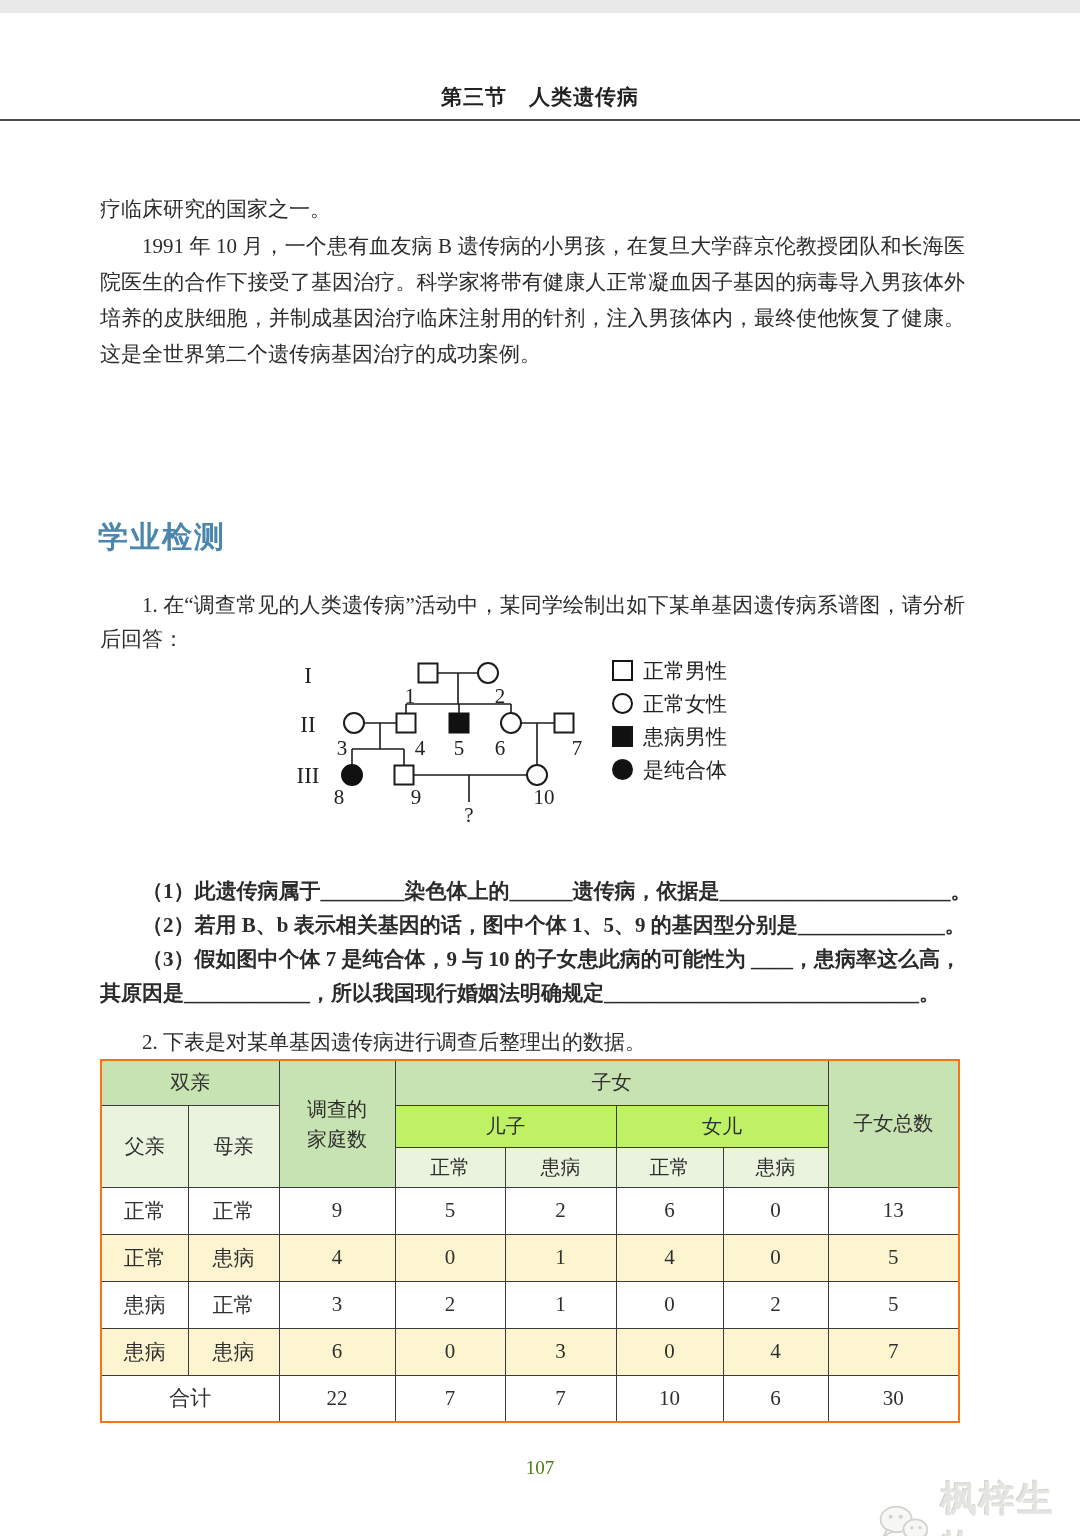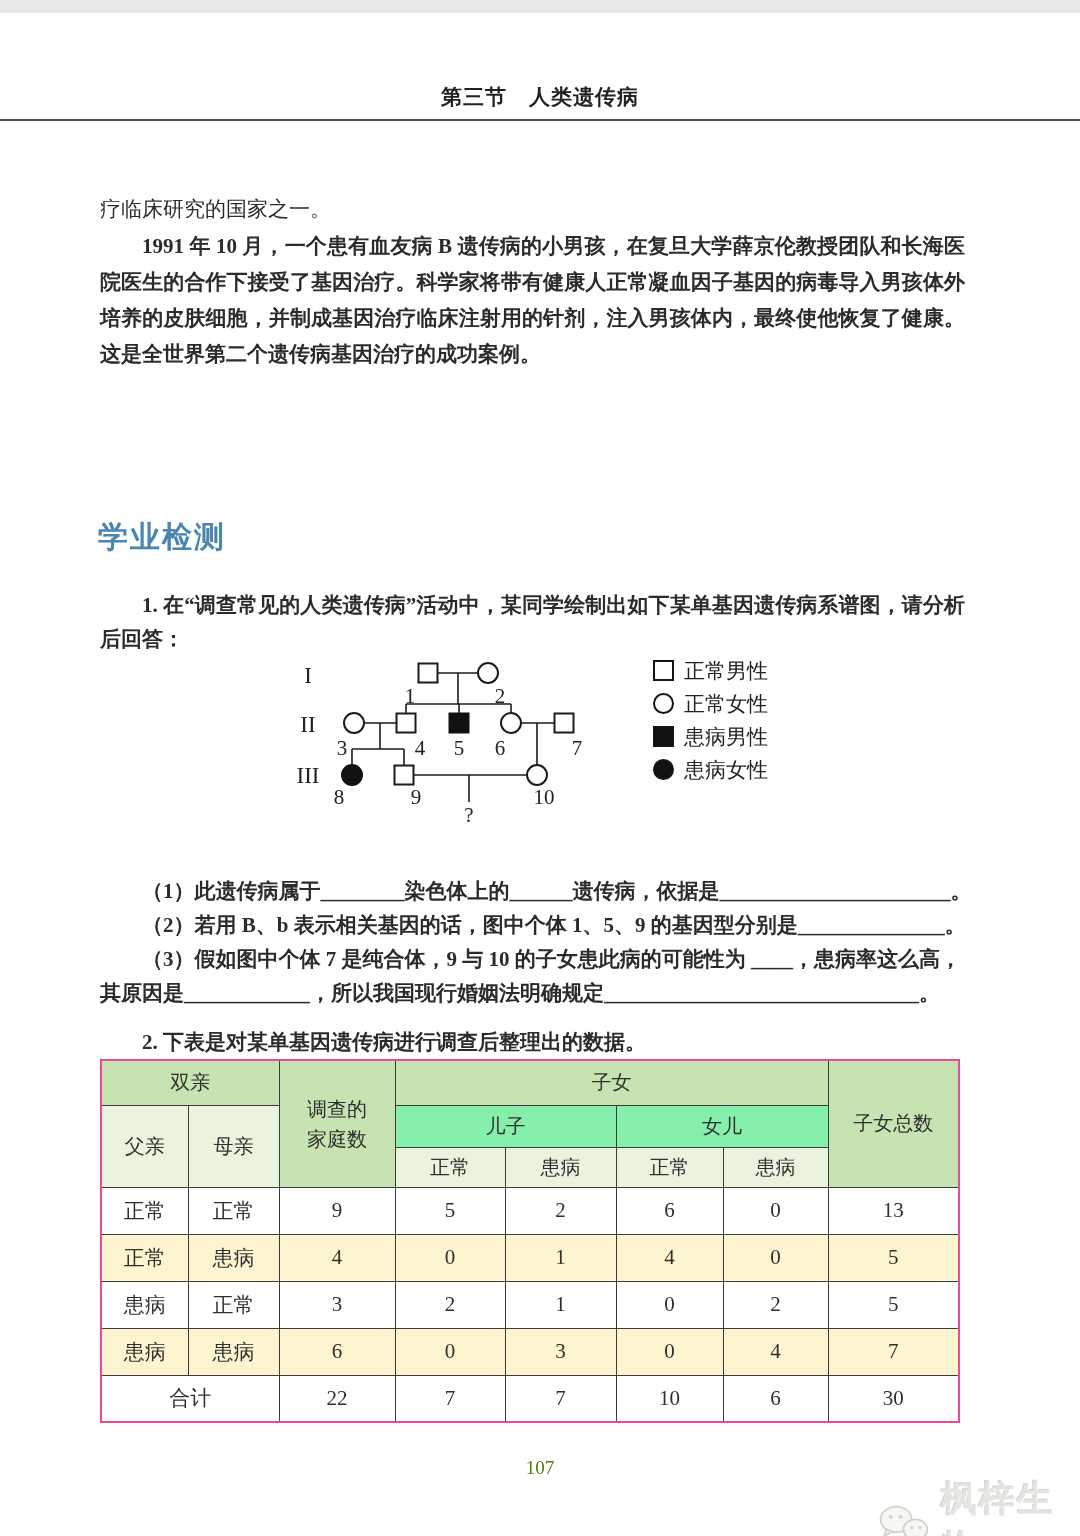--- a/index.html
+++ b/index.html
@@ -14,21 +14,21 @@
     position:absolute;top:70px;left:0;width:100%;
     text-align:center;font-weight:bold;font-size:21px;color:#222;
     letter-spacing:1px;
   }
   .head-rule{
     position:absolute;top:106px;left:0;width:1080px;height:2px;
     background:#4f4f4f;
   }
   
   .bodytext{position:absolute;left:100px;width:865px;font-size:21px;line-height:36px;text-align:justify;}
-  .indent{text-indent:2em;font-weight:bold;}
+  .indent{text-indent:2em;}
   .p0{top:157px;}
   .p1{top:194px;}
   .p2{top:356px;width:585px;line-height:35px;}
   
   .section-title{
     position:absolute;left:98px;top:504px;
     font-family:"Liberation Sans","DejaVu Sans",sans-serif;
     font-size:30px;font-weight:bold;color:#4a86ad;letter-spacing:2px;
   }
   
@@ -38,38 +38,38 @@
   .subq .line.ind{text-indent:2em;}
   .q2-intro{top:991px;line-height:34px;}
   
   .pedigree-svg{position:absolute;left:288px;top:643px;}
   .ped-line{stroke:#1c1c1c;stroke-width:1.6;fill:none;}
   .ped-open{fill:#ffffff;stroke:#1c1c1c;stroke-width:2;}
   .ped-filled{fill:#111111;stroke:#111111;stroke-width:2;}
   .ped-num{font-family:"Liberation Serif","DejaVu Serif",serif;font-size:21px;fill:#222;}
   .ped-gen{font-family:"Liberation Serif","DejaVu Serif",serif;font-size:23px;fill:#222;}
   
-  .legend{position:absolute;left:653px;top:647px;}
+  .legend{position:absolute;left:612px;top:647px;}
   .legend-row{display:flex;align-items:center;height:21px;margin-bottom:12px;}
   .sym{display:inline-block;width:17px;height:17px;border:2px solid #151515;box-sizing:content-box;}
   .sym.circle{border-radius:50%;}
   .sym.filled{background:#111;}
   .legend-label{margin-left:10px;font-size:21px;color:#222;}
   
   .survey-table{
     position:absolute;left:100px;top:1046px;
     border-collapse:collapse;table-layout:fixed;width:858px;
     font-size:20px;color:#2f2f2f;text-align:center;
   }
   .survey-table th,.survey-table td{
     border:1.5px solid #3b3b3b;padding:0;font-weight:normal;vertical-align:middle;
   }
-  .survey-table{border:2px solid #ec4899;}
+  .survey-table{border:2px solid #f97316;}
   .hdark{background:#c8e3b2;}
-  .hmed{background:#86efac;}
+  .hmed{background:#bef264;}
   .hlight{background:#e9f3de;}
   .rowy td{background:#fdf5d0;}
   .tr-h1{height:45px;} .tr-h2{height:42px;} .tr-h3{height:40px;}
   .tr-data{height:47px;} .tr-data td{font-size:21px;}
   .survey-2line div{line-height:30px;}
   
   .page-number{
     position:absolute;top:1444px;left:0;width:100%;text-align:center;
     font-size:19px;color:#4d7c0f;
   }
@@ -156,21 +156,21 @@
     <div class="legend-row">
       <span class="sym circle"></span>
       <span class="legend-label">正常女性</span>
     </div>
     <div class="legend-row">
       <span class="sym filled"></span>
       <span class="legend-label">患病男性</span>
     </div>
     <div class="legend-row">
       <span class="sym circle filled"></span>
-      <span class="legend-label">患病女性</span>
+      <span class="legend-label">是纯合体</span>
     </div>
   </div>
 
   <div class="subq">
     <div class="line ind">（1）此遗传病属于________染色体上的______遗传病，依据是______________________。</div>
     <div class="line ind">（2）若用 B、b 表示相关基因的话，图中个体 1、5、9 的基因型分别是______________。</div>
     <div class="line ind">（3）假如图中个体 7 是纯合体，9 与 10 的子女患此病的可能性为 ____，患病率这么高，</div>
     <div class="line">其原因是____________，所以我国现行婚姻法明确规定______________________________。</div>
   </div>
 

